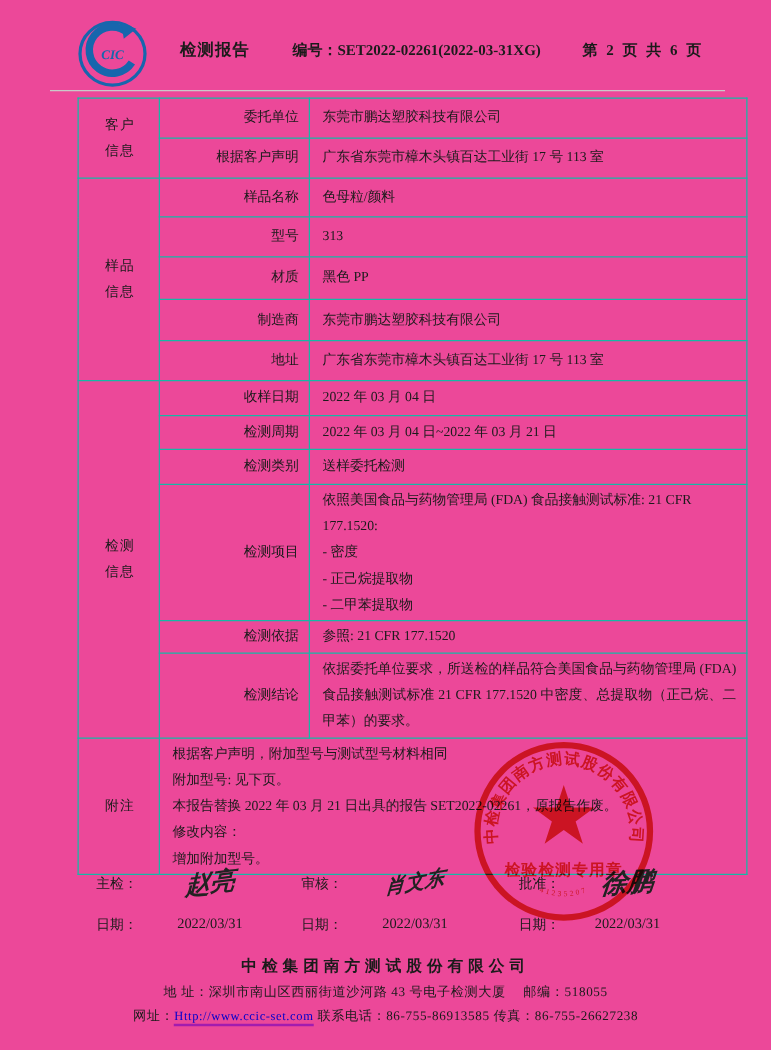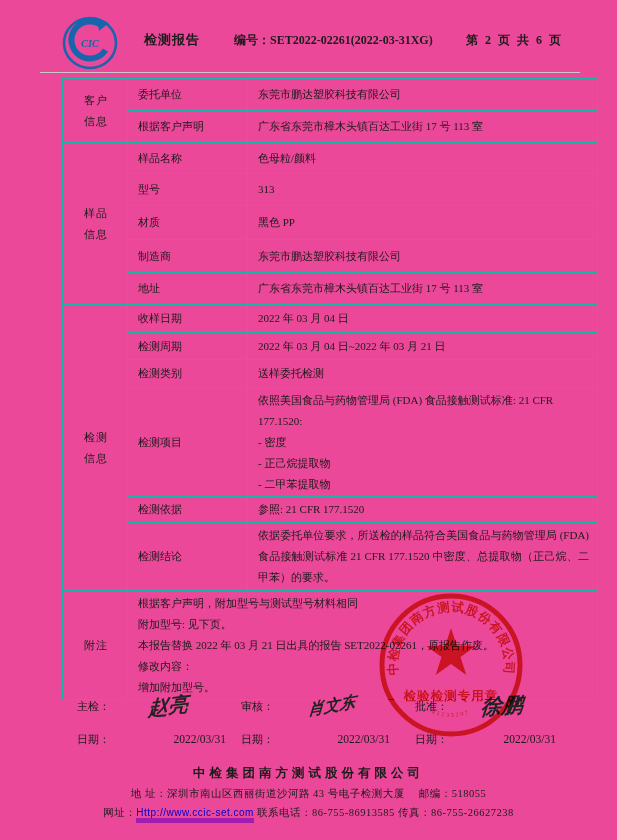--- a/index.html
+++ b/index.html
@@ -21,50 +21,50 @@
     border-collapse:collapse;table-layout:fixed;
   }
   table.rpt td{
     border:1px solid #14b8a6; vertical-align:middle;
     padding:2px 8px 2px 10px; line-height:1.9;
   }
   td.sec{
     width:46px; text-align:center; padding:2px 2px;
     white-space:pre-line; line-height:2.2; letter-spacing:1px;
   }
-  td.lbl{width:101px;}
+  td.lbl{width:101px;text-align:right;}
   td.val{width:331px;white-space:pre-line;}
   td.just{text-align:justify;line-height:1.8;}
   tr.h32{height:32px} tr.h31{height:31px} tr.h34{height:34px} tr.h33{height:33px}
   tr.h28{height:28px} tr.h27{height:27px} tr.h88{height:88px} tr.h24{height:24px}
   tr.h55{height:55px} tr.h90{height:90px}
   
   .signoff{position:absolute;left:62px;top:686px;width:494px;height:78px;}
   .sig-col{position:absolute;top:0;width:158px;}
   .sig-col.c1{left:6px}.sig-col.c2{left:170px}.sig-col.c3{left:344px;width:150px}
   .sig-row{display:flex;align-items:center;height:40px;}
   .sig-label{flex:0 0 42px;font-size:11px;text-align:right;}
   .sig-name{
     flex:1;text-align:center;font-size:20px;font-style:italic;font-weight:600;
     transform:rotate(-7deg) skewX(-8deg);color:#222;
   }
   .date-row{display:flex;align-items:center;height:26px;margin-top:0;}
-  .date-val{flex:1;text-align:right;font-size:11.5px;}
+  .date-val{flex:1;text-align:center;font-size:11.5px;}
   
   .stamp{
     position:absolute;left:377px;top:591px;width:148px;height:148px;
     mix-blend-mode:multiply;opacity:.9;pointer-events:none;
   }
   
   .ftr{position:absolute;left:0;top:765px;width:617px;text-align:center;}
   .ftr-company{font-size:12.5px;font-weight:bold;letter-spacing:4px;}
   .ftr-line{margin-top:5px;font-size:10.5px;letter-spacing:.5px;}
   .ftr-link{
-    color:#0000cc;border-bottom:5px solid #a21caf;
-    font-family:Liberation Sans, sans-serif;font-size:10px;
+    color:#0000cc;border-bottom:2px solid #a21caf;
+    font-family:Liberation Serif, serif;font-size:10px;
     text-decoration:none;
   }
   .sp{display:inline-block;width:14px;}
 </style>
 </head>
 <body>
 
 <div class="page">
 
   <svg class="hdr-logo" viewBox="0 0 60 58">

